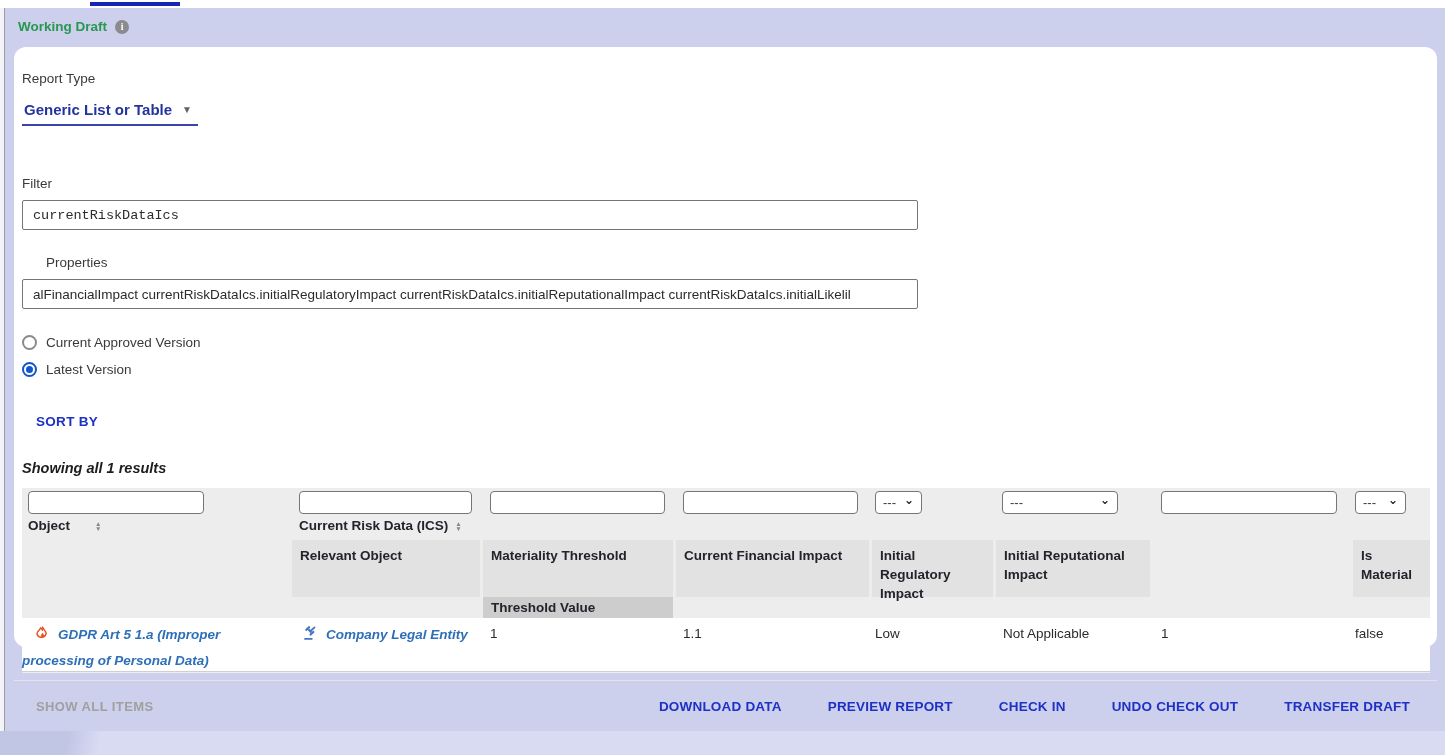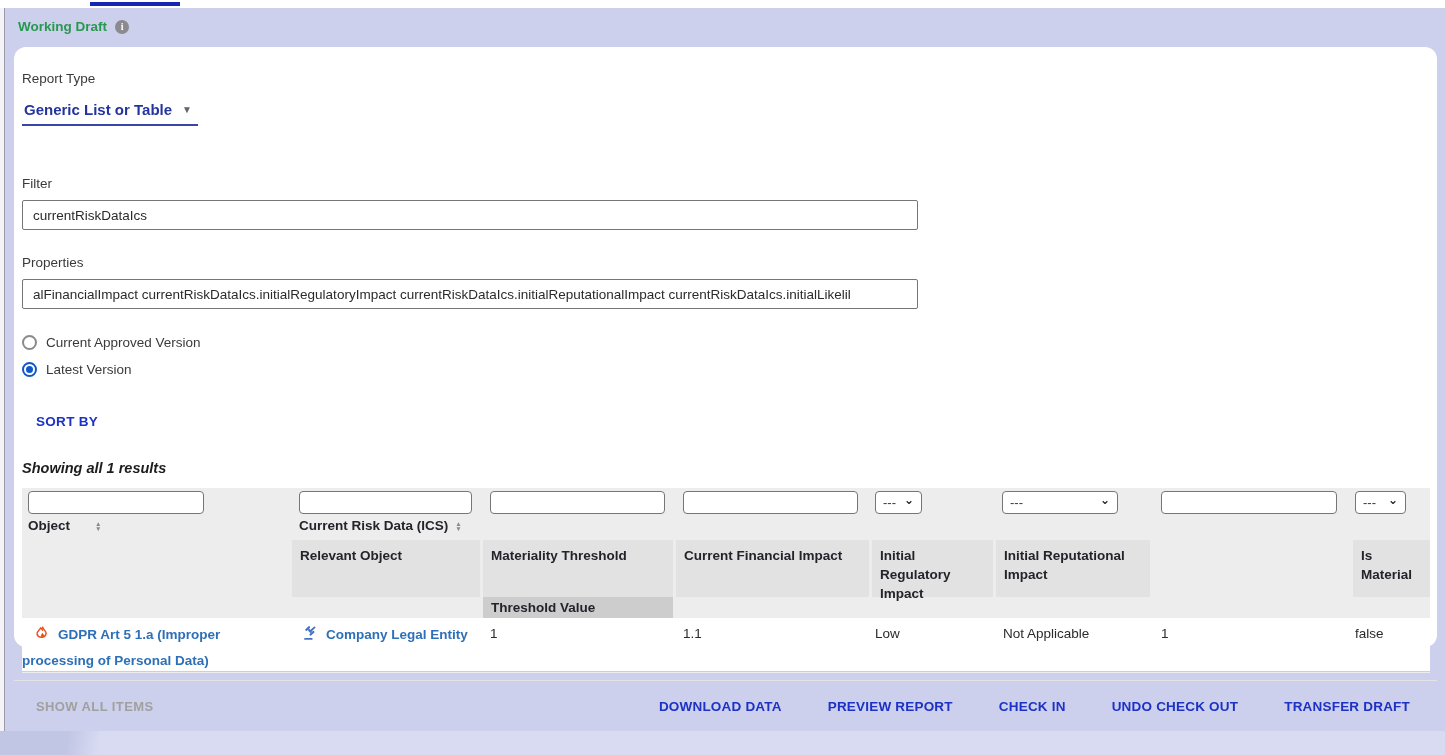--- a/index.html
+++ b/index.html
@@ -30,22 +30,22 @@
   .field-label { position:absolute; left:8px; color:#3a3a3a; font-size:13.5px; }
   .report-type-label { top:24px; }
   .report-type-dd { position:absolute; left:10px; top:54px; display:flex; align-items:center; gap:10px; cursor:pointer; }
   .report-type-value { color:#24349e; font-weight:bold; font-size:15px; }
   .dd-caret { color:#63636e; font-size:13px; }
   .report-type-underline { position:absolute; left:8px; top:77px; width:176px; height:2px; background:#3946a8; }
 
   .filter-label { top:129px; }
   .text-input { position:absolute; left:8px; width:896px; height:30px; border:1px solid #767676; border-radius:2px;
     padding:0 10px; font-size:13.5px; color:#2b2b2b; font-family:inherit; background:#fff; }
-  .filter-input { top:153px; }
-  .properties-label { top:208px; }
+  .filter-input { top:153px;font-family:Liberation Mono, monospace; }
+  .properties-label { top:208px;margin-left:24px; }
   .properties-input { top:232px; }
 
   .radio-row { position:absolute; left:8px; display:flex; align-items:center; gap:9px; cursor:pointer; }
   .radio-row-1 { top:288px;justify-content:space-between; } .radio-row-2 { top:315px; }
   .radio-circle { width:15px; height:15px; border-radius:50%; border:2px solid #8a8a8a; background:#fff; flex:0 0 auto; }
   .radio-circle.selected { border-color:#1257c9; display:flex; align-items:center; justify-content:center; }
   .radio-circle.selected::after { content:""; width:7px; height:7px; border-radius:50%; background:#1257c9; }
   .radio-label { color:#3a3a3a; font-size:13.5px; }
 
   .sort-by { position:absolute; left:22px; top:367px; color:#1d31c4; font-weight:bold; font-size:13.5px; letter-spacing:0.3px; cursor:pointer; }
@@ -62,21 +62,21 @@
   .sort-arrows { display:inline-flex; flex-direction:column; color:#888; font-size:6.5px; line-height:5px; cursor:pointer; }
 
   .subhdr { position:absolute; top:52px; height:57px; background:#e2e2e2; font-weight:bold; font-size:13.5px;
     color:#23232b; padding:6px 8px; line-height:19px; }
   .threshold-cell { position:absolute; left:461px; top:109px; width:190px; height:21px; background:#cdcdcd;
     font-weight:bold; font-size:13.5px; color:#23232b; padding-left:8px; line-height:21px; }
 
   .data-row { position:absolute; left:0; top:130px; width:1408px; height:54px; background:#ffffff; border-bottom:1px solid #cfcfcf; }
   .dcell { position:absolute; top:8px; font-size:13.5px; color:#2b2b2b; }
   .obj-cell { left:0; top:5px; width:262px; line-height:23px; }
-  .row-link { color:#2d70b8; font-weight:bold; text-decoration:none; font-size:13.5px; cursor:pointer; }
+  .row-link { color:#2d70b8; font-weight:bold; text-decoration:none; font-size:13.5px; cursor:pointer;font-style:italic; }
   .cell-icon { display:inline-block; vertical-align:-3px; margin-right:7px; }
   .obj-cell .cell-icon { margin-left:12px; }
   .rel-cell { left:280px; top:5px; width:185px; line-height:23px; white-space:nowrap; }
 
   .panel-footer { position:absolute; left:0; top:633px; width:1423px; height:51px; border-top:1px solid #e3e3e8;
     display:flex; align-items:center; justify-content:space-between; padding:0 27px 0 22px; border-radius:0 0 12px 12px; }
   .show-all { color:#a0a0a0; font-weight:bold; font-size:13px; letter-spacing:0.4px; cursor:pointer; }
   .footer-actions { display:flex; gap:46px; }
   .action-btn { color:#1d31c4; font-weight:bold; font-size:13.5px; letter-spacing:0.2px; cursor:pointer; white-space:nowrap; }
 </style>

